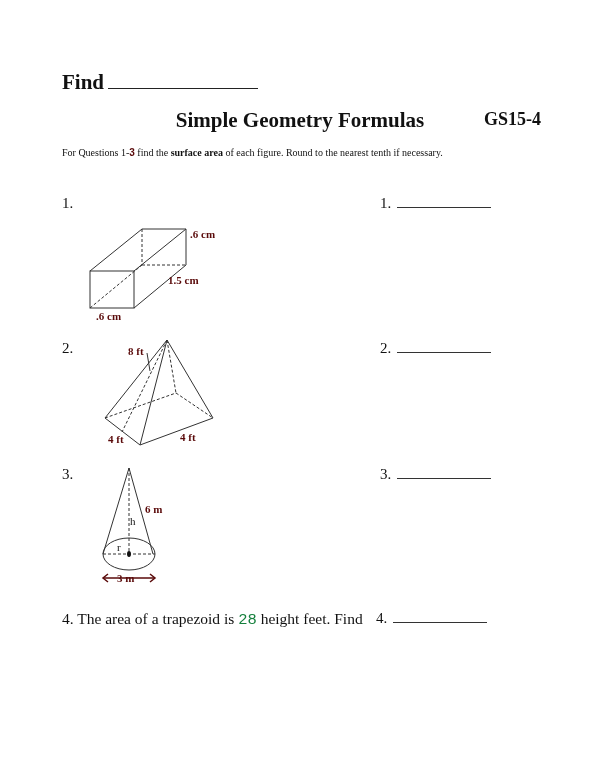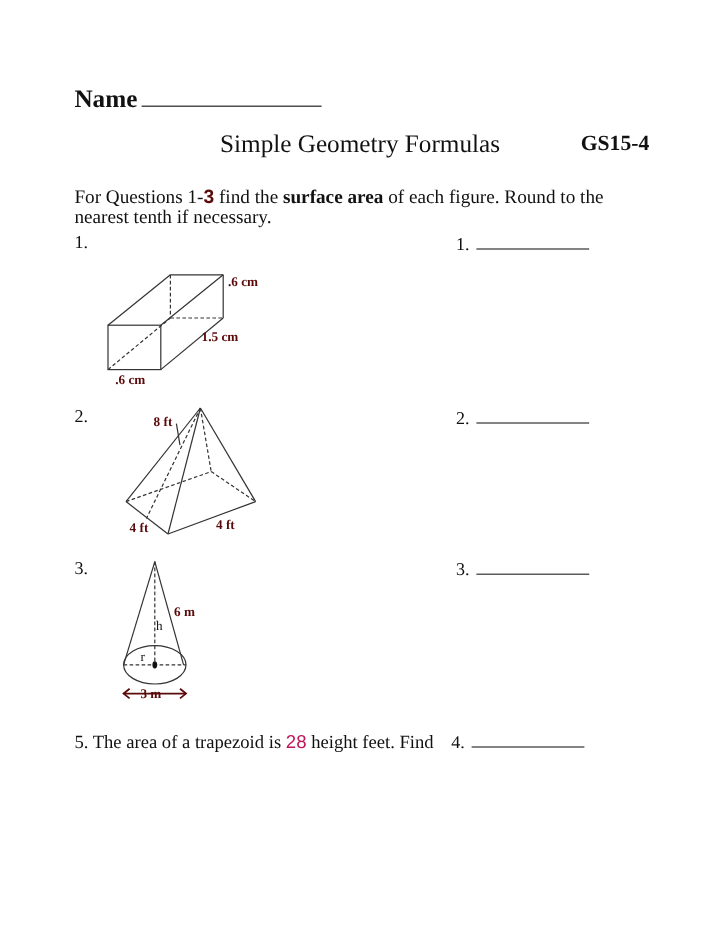--- a/index.html
+++ b/index.html
@@ -1,35 +1,35 @@
 <!DOCTYPE html>
 <html><head>
   <meta charset="utf-8">
   <style>
     html, body { margin:0; padding:0; background:#ffffff; }
     body { width:600px; height:776px; position:relative; overflow:hidden; font-family:"Liberation Serif", serif; color:#111; }
     .abs { position:absolute; }
     .name-label { left:62px; top:70px; font-size:21px; font-weight:bold; }
     .name-line { display:inline-block; width:150px; border-bottom:1.5px solid #222; margin-left:4px; height:18px; vertical-align:baseline; }
     .code { left:484px; top:73px; font-size:18px; font-weight:bold;margin-top:36px; }
-    .title { left:0; width:600px; text-align:center; top:108px; font-size:21px; font-weight:normal; }
-    .instr { left:62px; top:156px; width:480px; font-size:16px; line-height:17px; }
+    .title { left:0; width:600px; text-align:center; top:108px; font-size:21px; font-weight:bold; }
+    .instr { left:62px; top:144px; width:480px; font-size:10px; line-height:17px; }
     .red { color:#5a0a0a; font-weight:bold; font-family:"Liberation Sans", sans-serif; }
     .qnum { font-size:15px; }
     .ans { font-size:15px; }
     .ans .line { display:inline-block; width:94px; border-bottom:1px solid #333; margin-left:6px; height:12px; vertical-align:baseline; }
     .q4 { left:62px; top:610px; width:310px; font-size:15.5px; line-height:18px; font-family:"Liberation Serif", serif; }
     .q4 .indent { padding-left:15px; display:block; }
-    .num { color:#be185d; font-family:Liberation Sans, sans-serif; }
+    .num { color:#15803d; font-family:Liberation Mono, monospace; }
     svg text { font-family:"Liberation Serif", serif; font-weight:bold; fill:#5a0a0a; font-size:11px; }
   </style>
 </head>
 <body>
 
-<div class="abs name-label"><span>Name</span><span class="name-line"></span></div>
+<div class="abs name-label"><span>Find</span><span class="name-line"></span></div>
 <div class="abs code">GS15-4</div>
 <div class="abs title">Simple Geometry Formulas</div>
 
 <div class="abs instr">
   <span>For Questions 1-</span><span class="red">3</span><span> find the </span><b>surface area</b><span> of each figure. Round to the nearest tenth if necessary.</span>
 </div>
 
 <div class="abs qnum" style="left:62px;top:195px;">1.</div>
 <div class="abs ans" style="left:380px;top:195px;"><span>1.</span><span class="line"></span></div>
 <svg class="abs" style="left:80px;top:215px;" width="160" height="110">
@@ -83,15 +83,15 @@
     <polyline points="55,109 60,113 55,117" stroke="#5a0a0a" stroke-width="1.5"></polyline>
   </g>
   <ellipse cx="34" cy="89" rx="2" ry="3" fill="#111"></ellipse>
   <text x="50" y="48">6 m</text>
   <text x="35" y="60" style="font-weight:normal;fill:#111">h</text>
   <text x="22" y="86" style="font-weight:normal;fill:#111">r</text>
   <text x="22" y="117">3 m</text>
 </svg>
 
 <div class="abs q4">
-  <span>5. The area of a trapezoid is </span><span class="num">28</span><span> height feet. Find</span>
+  <span>4. The area of a trapezoid is </span><span class="num">28</span><span> height feet. Find</span>
 </div>
 <div class="abs ans" style="left:376px;top:610px;"><span>4.</span><span class="line"></span></div>
 
 </body></html>

